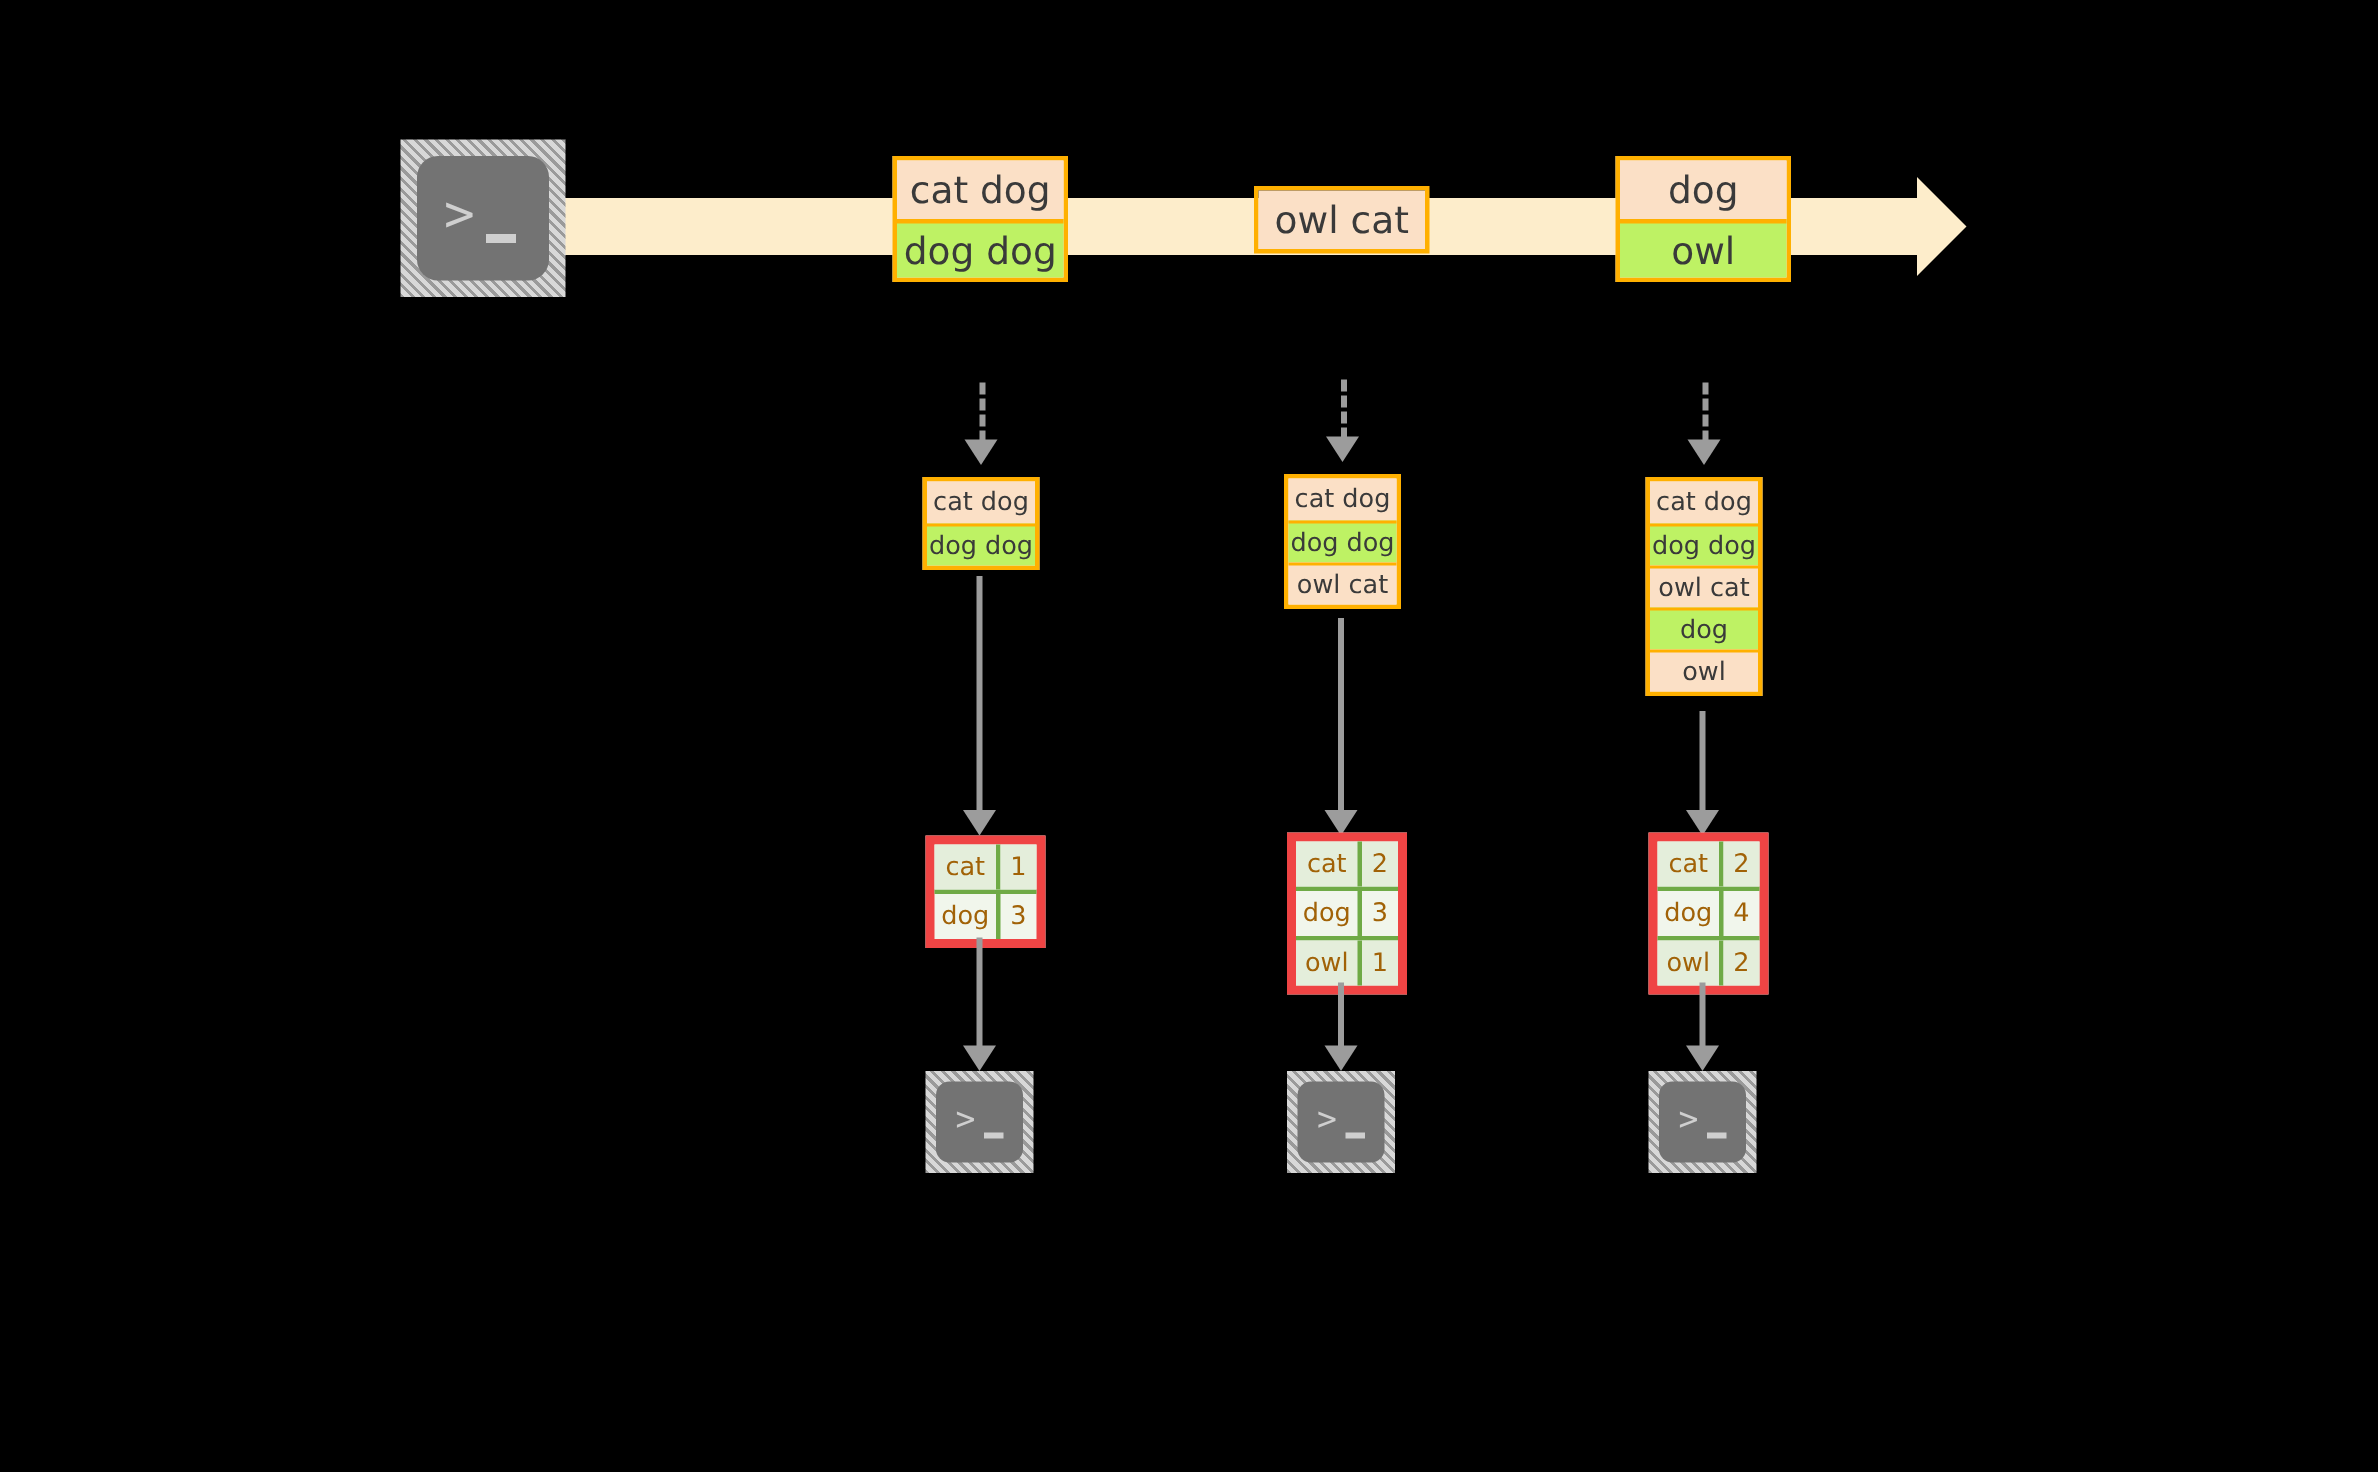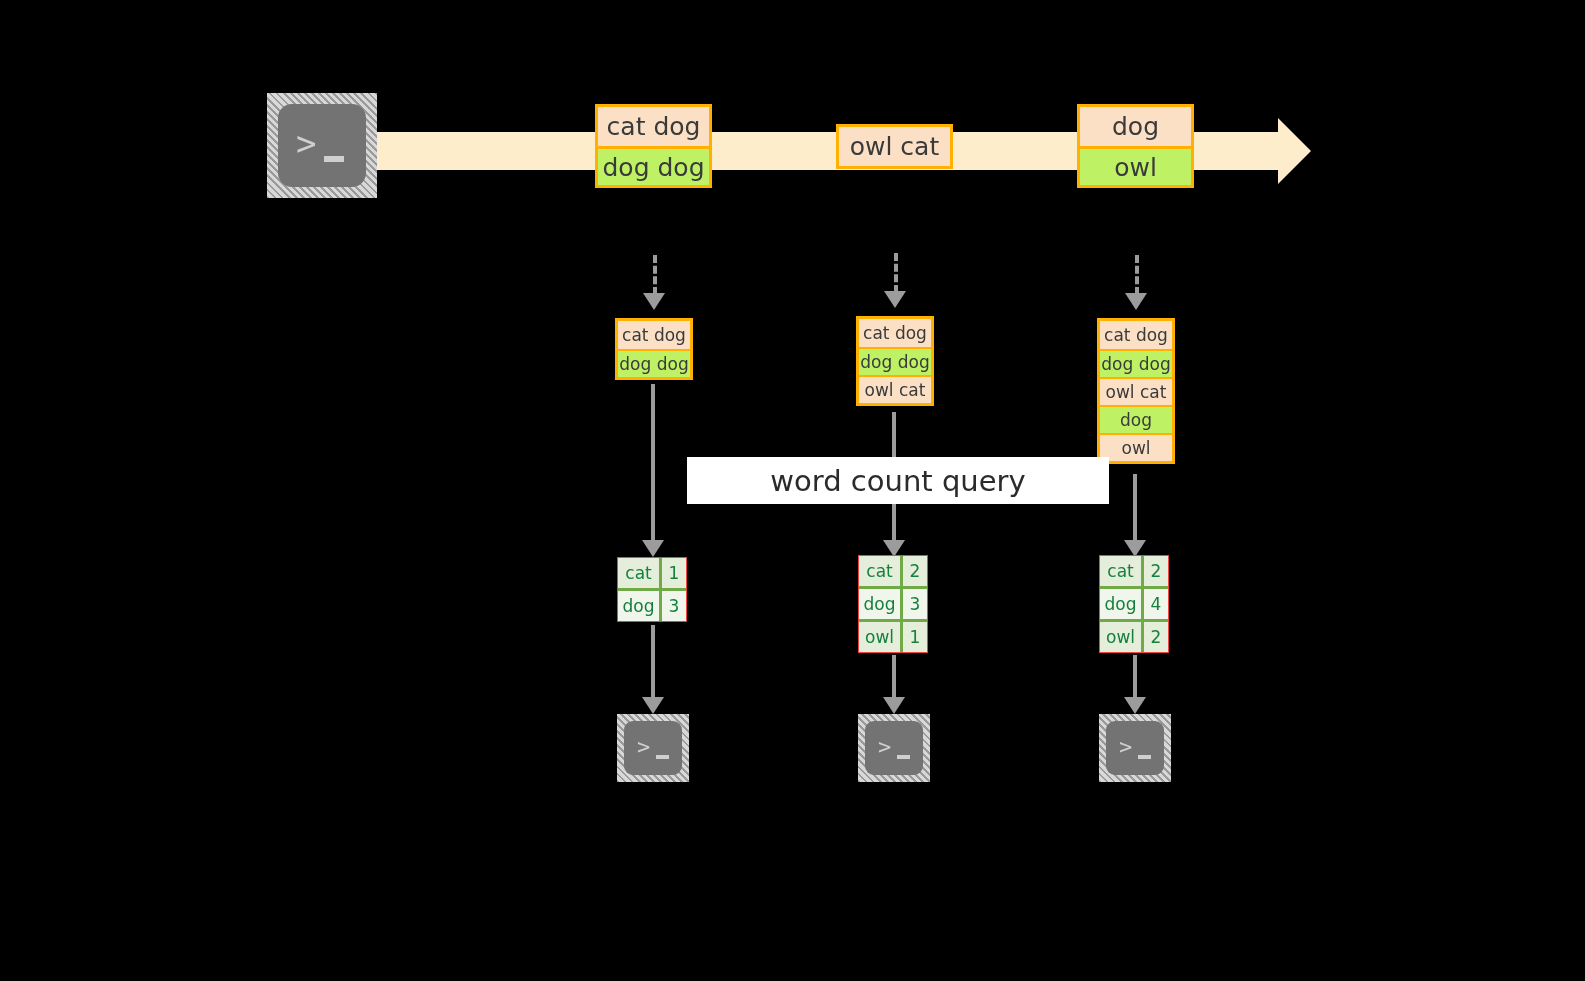--- a/index.html
+++ b/index.html
@@ -121,24 +121,24 @@
     height: 0;
     border-left: 11px solid transparent;
     border-right: 11px solid transparent;
     border-top: 17px solid #9c9c9c;
   }
 
   
   .res-table {
     position: absolute;
     box-sizing: border-box;
-    border: 1px solid #ef4444;
+    border: 6px solid #ef4444;
     background: #F1F6EC;
     font-size: 17px;
-    color: #15803d;
+    color: #a16207;
   }
   .res-row {
     display: flex;
     height: 30px;
   }
   .res-row + .res-row { border-top: 3px solid #6FAA46; }
   .res-row.shade .res-key,
   .res-row.shade .res-val { background: #E4EEDB; }
   .res-key {
     flex: 0 0 44px;
@@ -230,23 +230,20 @@
 
   <div class="conn" style="left:651px; top:384px; height:160px;"></div>
   <div class="arrowhead-down" style="left:642px; top:540px;"></div>
 
   <div class="conn" style="left:892px; top:412px; height:132px;"></div>
   <div class="arrowhead-down" style="left:883px; top:540px;"></div>
 
   <div class="conn" style="left:1133px; top:474px; height:70px;"></div>
   <div class="arrowhead-down" style="left:1124px; top:540px;"></div>
 
-  <div class="query-banner">
-    <span>word count query</span>
-  </div>
 
   <div class="res-table" style="left:617px; top:557px;">
     <div class="res-row shade">
       <div class="res-key">cat</div>
       <div class="res-val">1</div>
     </div>
     <div class="res-row">
       <div class="res-key">dog</div>
       <div class="res-val">3</div>
     </div>

